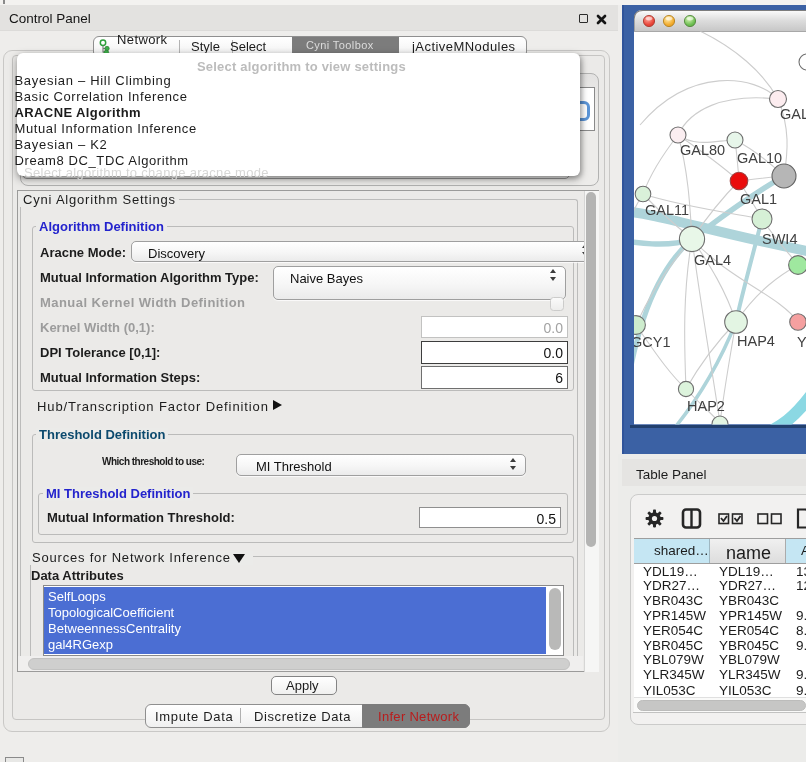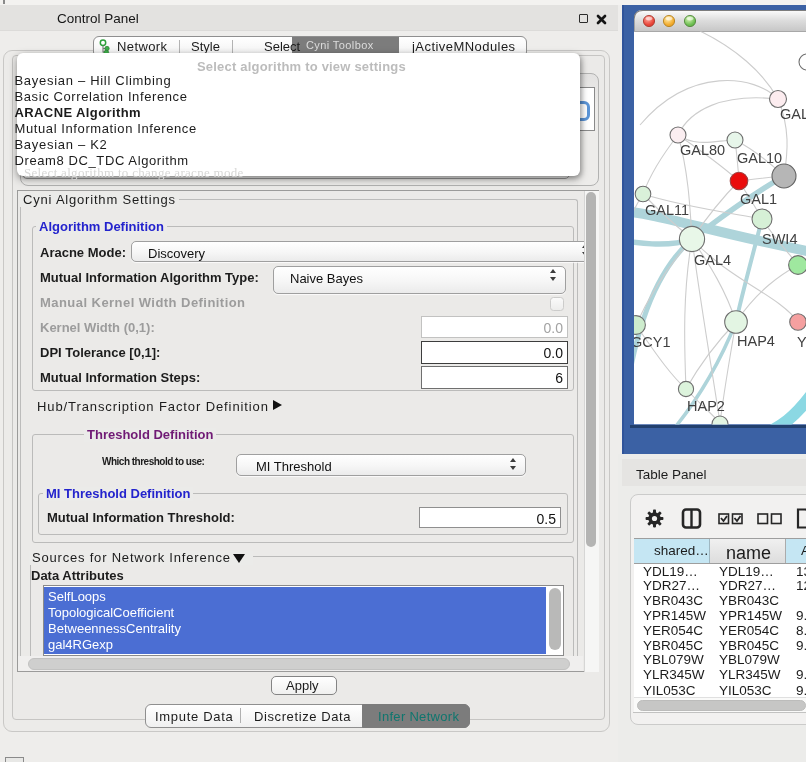--- a/index.html
+++ b/index.html
@@ -3,61 +3,61 @@
 <meta charset="utf-8">
 <style>
   * { margin:0; padding:0; box-sizing:border-box; }
   html,body { width:806px; height:762px; overflow:hidden; }
   body { font-family:"Liberation Sans", sans-serif; background:#eeedeb; position:relative; }
   .abs { position:absolute; }
   .lbl { position:absolute; line-height:1.08; font-size:13px; color:#1c1c1c; white-space:nowrap; }
   .b { font-weight:bold; }
   .gray { color:#9c9c9c; }
   .blue { color:#2323cd; }
-  .green { color:#701a75;margin-left:48px; }
+  .green { color:#0c4a6e; }
   .combo { position:absolute; border:1px solid #9f9f9f; border-radius:5px;
            background:linear-gradient(#ffffff,#f6f6f6 55%,#ebebeb); box-shadow:0 1px 1px rgba(255,255,255,.8); }
   .combo .ct { position:absolute; left:16px; top:4px; font-size:13px; color:#111; }
   .ud { position:absolute; width:7px; }
   .ud:before { content:""; position:absolute; left:0; top:1px; border-left:3.5px solid transparent; border-right:3.5px solid transparent; border-bottom:4.5px solid #3c3c3c; }
   .ud:after { content:""; position:absolute; left:0; top:8.5px; border-left:3.5px solid transparent; border-right:3.5px solid transparent; border-top:4.5px solid #3c3c3c; }
   .field { position:absolute; background:#fff; border:1px solid #a9a9a9; }
   .field .v { position:absolute; right:4px; top:3px; font-size:14px; color:#111; }
   .grp { position:absolute; border:1px solid #bbbbba; border-radius:3px; }
   .gtit { position:absolute; background:#ebebe9; padding:0 3px; font-size:13px; line-height:1.05; white-space:nowrap; }
 </style>
 </head>
 <body>
 
 <div class="abs" style="left:0;top:0;width:806px;height:5px;background:#f3f2f0;"></div>
 <div class="abs" style="left:3px;top:0;width:2px;height:4px;background:#8a8a8a;"></div>
 
 <div class="abs" style="left:0;top:5px;width:618px;height:26px;background:#e3e2e0;border-bottom:1px solid #dcdbd9;"></div>
-<div class="lbl" style="left:9px;top:12px;font-size:13.5px;color:#151515;margin-left:48px;">Control Panel</div>
+<div class="lbl" style="left:9px;top:12px;font-size:13.5px;color:#151515;">Control Panel</div>
 <div class="abs" style="left:579px;top:14px;width:9px;height:9px;border:1.6px solid #2b2b2b;border-radius:1px;"></div>
 <svg class="abs" style="left:596px;top:14px;" width="11" height="11" viewBox="0 0 11 11">
   <path d="M2 2 L9 9 M9 2 L2 9" stroke="#151515" stroke-width="2.7" stroke-linecap="round"></path>
 </svg>
 
 <div class="abs" style="left:3px;top:49.5px;width:607px;height:682px;border:1px solid #c9c8c6;border-radius:9px;background:#ecebe9;"></div>
 <div class="abs" style="left:12px;top:55px;width:593px;height:665px;border:1px solid #c6c5c3;border-radius:4px;background:#ebeae8;"></div>
 
 <div class="abs" style="left:93px;top:35.5px;width:434px;height:22px;border:1px solid #8f8f8f;border-radius:6px;background:linear-gradient(#ffffff,#f1f1f1);"></div>
 <div class="abs" style="left:292px;top:36.5px;width:107px;height:20px;background:#7c7c7c;"></div>
 <div class="abs" style="left:178.7px;top:40px;width:1px;height:13px;background:#b3b3b3;"></div>
 <div class="abs" style="left:232px;top:40px;width:1px;height:13px;background:#b3b3b3;"></div>
 <svg class="abs" style="left:99px;top:38.5px;" width="11" height="16" viewBox="0 0 11 16">
   <path d="M4 6 L4 13 L8 13 M4 9.5 L7.5 9.5" stroke="#7a7a7a" stroke-width="1.1" fill="none"></path>
   <circle cx="4" cy="3.8" r="2.7" fill="#fff" stroke="#2f9e3b" stroke-width="1.5"></circle>
   <circle cx="8" cy="9.5" r="2.2" fill="#3db04a" stroke="#2f7e33" stroke-width="0.7"></circle>
   <circle cx="7.3" cy="13.6" r="2.4" fill="#3db04a" stroke="#2f7e33" stroke-width="0.7"></circle>
 </svg>
-<div class="lbl" style="left:117px;top:40px;letter-spacing:0.4px;">Network</div>
+<div class="lbl" style="left:117px;top:33px;letter-spacing:0.4px;">Network</div>
 <div class="lbl" style="left:191px;top:40px;">Style</div>
-<div class="lbl" style="left:264px;top:40px;">Select</div>
+<div class="lbl" style="left:230px;top:40px;">Select</div>
 <div class="lbl" style="left:306px;top:40px;color:#dcdcdc;font-size:11px;letter-spacing:0.4px;">Cyni Toolbox</div>
 <div class="lbl" style="left:412px;top:40px;letter-spacing:0.45px;">jActiveMNodules</div>
 
 <div class="abs" style="left:20px;top:73px;width:579px;height:112.5px;border:1px solid #b2b2b1;border-radius:8px;background:linear-gradient(#e3e2e1,#edecea 30%);"></div>
 <div class="abs" style="left:566px;top:86.5px;width:29px;height:44px;background:#fff;border:1px solid #8a8a8a;"></div>
 <div class="abs" style="left:570px;top:101px;width:20px;height:20px;border:3px solid #5b94d6;border-radius:6px;background:#fff;"></div>
 <div class="abs" style="left:22px;top:168px;width:548px;height:11px;border:1px solid #9a9a9a;border-radius:5px;background:#f4f4f3;"></div>
 
 <div class="abs" style="left:17px;top:190px;width:582px;height:482px;border:1px solid #9b9b9a;background:#ebeae8;"></div>
 
@@ -66,21 +66,21 @@
 
 <div class="grp" style="left:31.5px;top:226px;width:542px;height:165px;"></div>
 <div class="gtit blue b" style="left:36px;top:220px;">Algorithm Definition</div>
 
 <div class="lbl b" style="left:40px;top:246px;">Aracne Mode:</div>
 <div class="combo" style="left:131px;top:241px;width:467px;height:21px;">
   <span class="ct">Discovery</span>
     <span class="ud" style="right:8px;top:1px;"></span>
 </div>
 <div class="lbl b" style="left:40px;top:270.5px;">Mutual Information Algorithm Type:</div>
-<div class="combo" style="left:273px;top:266px;width:293px;height:28px;text-align:center;">
+<div class="combo" style="left:273px;top:266px;width:293px;height:34px;text-align:center;">
   <span class="ct">Naive Bayes</span>
     <span class="ud" style="right:8px;top:1px;"></span>
 </div>
 <div class="lbl b gray" style="left:40px;top:296px;letter-spacing:0.45px;">Manual Kernel Width Definition</div>
 <div class="abs" style="left:550px;top:296.5px;width:14px;height:14px;border:1px solid #cccccb;border-radius:3.5px;background:linear-gradient(#fafafa,#ededec);"></div>
 <div class="lbl b gray" style="left:40px;top:321px;">Kernel Width (0,1):</div>
 <div class="field" style="left:421px;top:316px;width:147px;height:22px;border-color:#c2c2c1;">
   <span class="v" style="color:#a3a3a3;">0.0</span>
 </div>
 <div class="lbl b" style="left:40px;top:346px;">DPI Tolerance [0,1]:</div>
@@ -129,30 +129,30 @@
 <div class="abs" style="left:28px;top:657.5px;width:542px;height:12px;background:#cfcfce;border-radius:6px;border:1px solid #c2c2c1;"></div>
 
 <div class="abs" style="left:17px;top:53px;width:563px;height:123px;background:#fff;border-radius:6px;box-shadow:0 3px 9px rgba(0,0,0,.38), 2px 2px 4px rgba(0,0,0,.18);"></div>
 <div class="lbl" style="left:197px;top:59.5px;color:#bcbcbc;letter-spacing:0.2px;font-weight:bold;">Select algorithm to view settings</div>
 <div class="lbl" style="left:14.5px;top:74px;letter-spacing:0.7px;">Bayesian – Hill Climbing</div>
 <div class="lbl" style="left:14.5px;top:90px;letter-spacing:0.6px;">Basic Correlation Inference</div>
 <div class="lbl b" style="left:14.5px;top:106px;letter-spacing:0.4px;">ARACNE Algorithm</div>
 <div class="lbl" style="left:14.5px;top:122px;letter-spacing:0.6px;">Mutual Information Inference</div>
 <div class="lbl" style="left:14.5px;top:138px;letter-spacing:0.7px;">Bayesian – K2</div>
 <div class="lbl" style="left:14.5px;top:154px;letter-spacing:0.6px;">Dream8 DC_TDC Algorithm</div>
-<div class="lbl" style="left:24px;top:165.5px;color:#d7d7d6;letter-spacing:0.3px;filter:blur(0.35px);font-family:Liberation Serif, serif;">Select algorithm to change aracne mode</div>
+<div class="lbl" style="left:24px;top:165.5px;color:#d7d7d6;letter-spacing:0.3px;filter:blur(0.35px);">Select algorithm to change aracne mode</div>
 
 <div class="abs" style="left:271px;top:676px;width:66px;height:19px;border:1px solid #848484;border-radius:5px;background:linear-gradient(#ffffff,#f0f0ef);"></div>
 <div class="lbl" style="left:286px;top:679px;">Apply</div>
 <div class="abs" style="left:145px;top:704px;width:325px;height:24px;border:1px solid #8f8f8f;border-radius:6px;background:linear-gradient(#ffffff,#f0f0f0);"></div>
 <div class="abs" style="left:362px;top:704px;width:108px;height:24px;background:#7c7c7c;border-radius:0 6px 6px 0;border:1px solid #7c7c7c;"></div>
 <div class="abs" style="left:240px;top:708px;width:1px;height:15px;background:#b0b0b0;"></div>
 <div class="lbl" style="left:155px;top:710px;letter-spacing:0.7px;">Impute Data</div>
 <div class="lbl" style="left:254px;top:710px;letter-spacing:0.6px;">Discretize Data</div>
-<div class="lbl" style="left:378px;top:710px;color:#0f766e;letter-spacing:0.3px;">Infer Network</div>
+<div class="lbl" style="left:378px;top:710px;color:#b91c1c;letter-spacing:0.3px;">Infer Network</div>
 
 <div class="abs" style="left:5px;top:757px;width:19px;height:10px;border:1.5px solid #8a8a8a;background:#e8e8e6;"></div>
 
 <div class="abs" style="left:622px;top:5px;width:184px;height:449px;background:#3b61a4;"></div>
 <div class="abs" style="left:622px;top:5px;width:2px;height:449px;background:#30549a;"></div>
 <div class="abs" style="left:630px;top:424.5px;width:176px;height:3px;background:#22406e;"></div>
 
 <svg class="abs" style="left:634px;top:10px;" width="172" height="415" viewBox="0 0 172 415">
   <defs>
     <linearGradient id="tbar" x1="0" y1="0" x2="0" y2="1">

